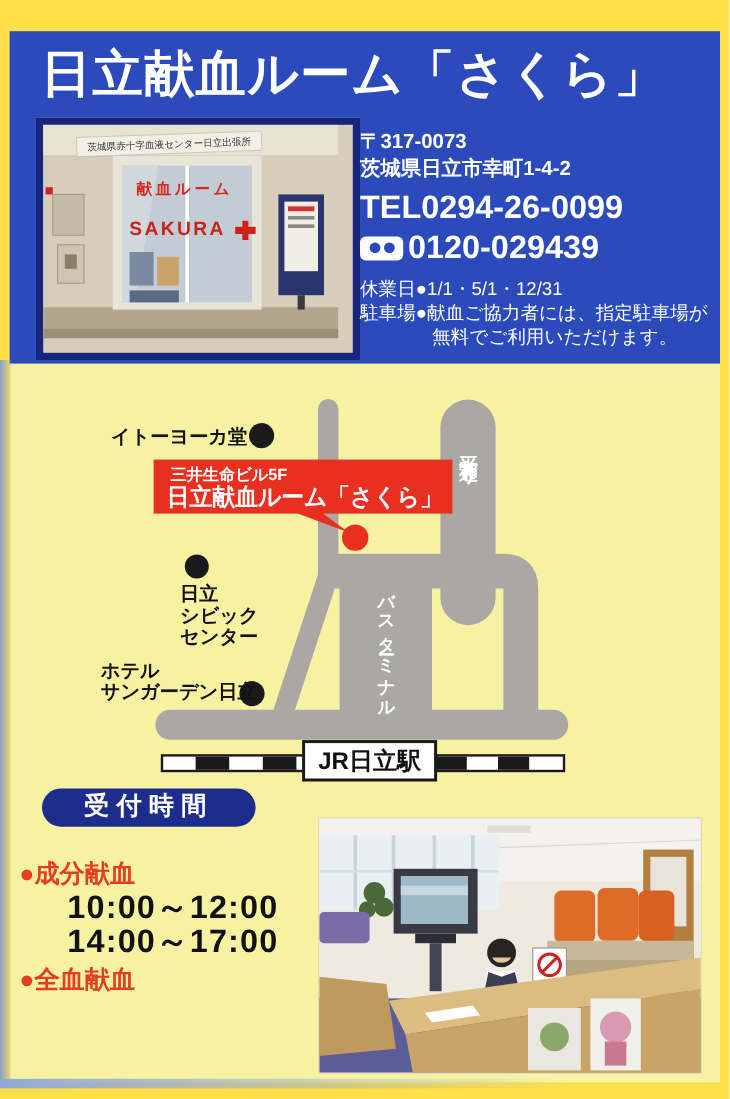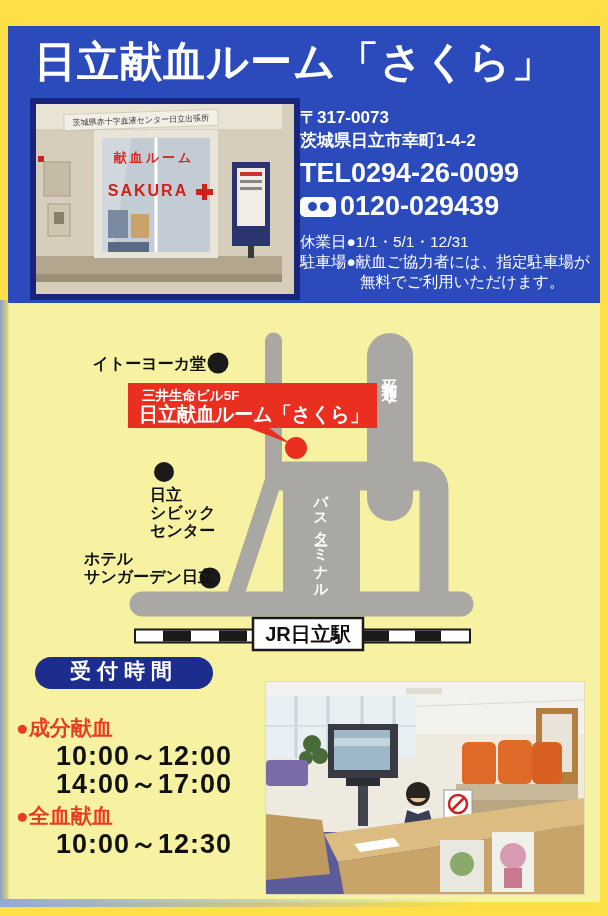--- a/index.html
+++ b/index.html
@@ -166,21 +166,20 @@
   </div>
 
   <div class="hours-group hg1">
     <div class="hg-label">●成分献血</div>
     <div class="hg-time">10:00～12:00</div>
     <div class="hg-time">14:00～17:00</div>
   </div>
 
   <div class="hours-group hg2">
     <div class="hg-label">●全血献血</div>
-    <div class="hg-time">10:00～12:30</div>
   </div>
 
   <div class="photo2">
     <svg width="318" height="212" viewBox="0 0 318 212">
       <rect x="0" y="0" width="318" height="212" fill="#efeae0"></rect>
       <rect x="0" y="0" width="318" height="52" fill="#f4f2ee"></rect>
       <line x1="0" y1="30" x2="318" y2="18" stroke="#ddd8ce" stroke-width="1"></line>
       <rect x="140" y="6" width="36" height="6" fill="#e0ddd4"></rect>
 
       <g>

